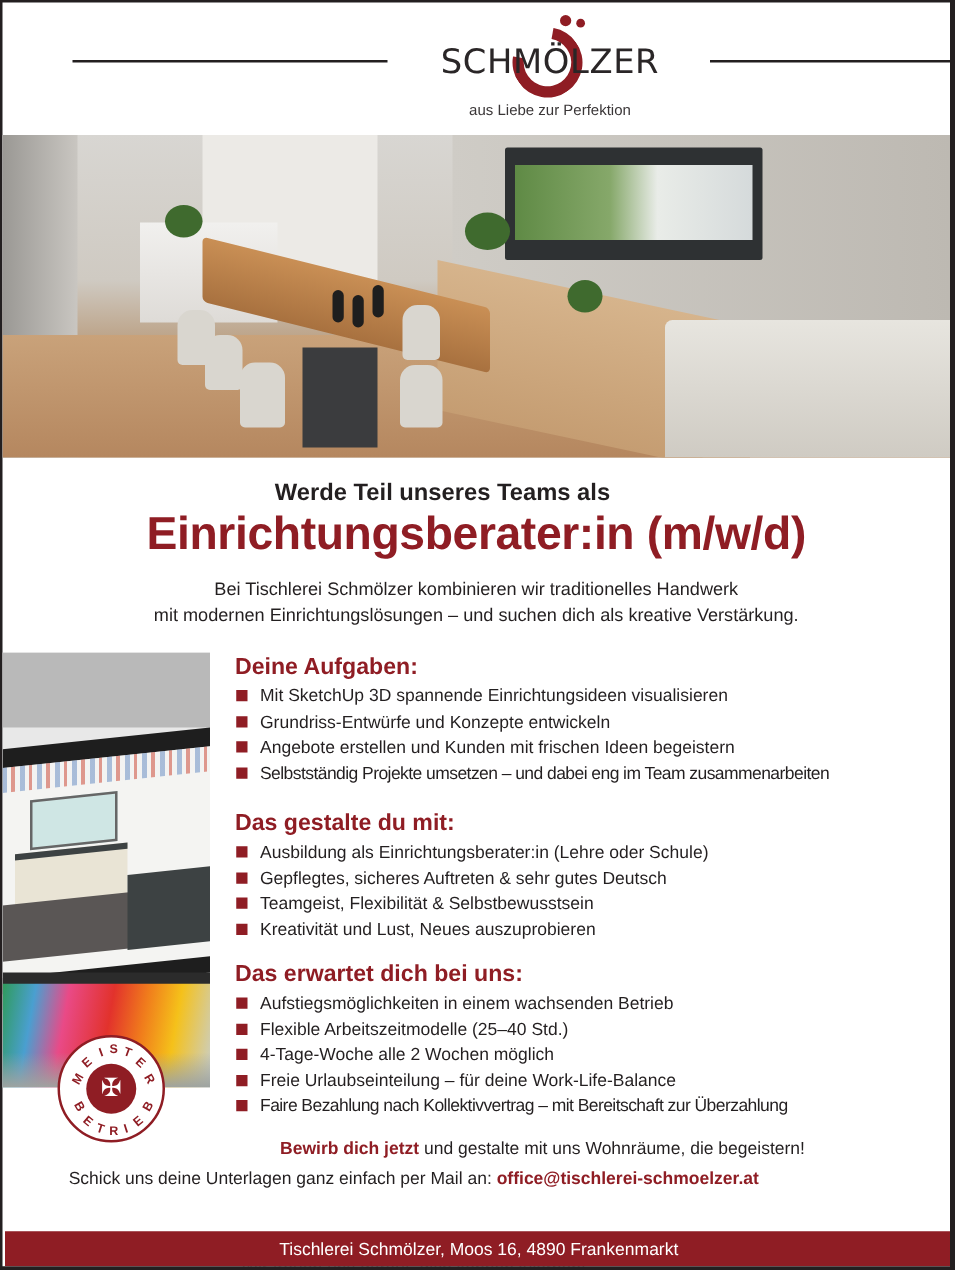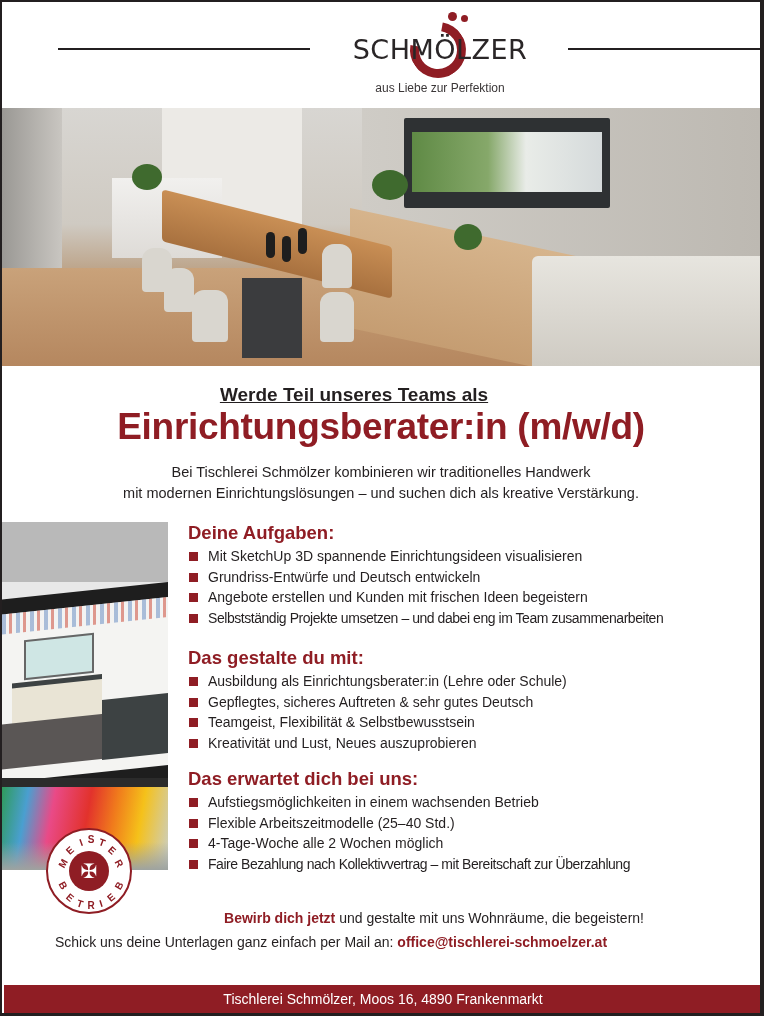--- a/index.html
+++ b/index.html
@@ -54,21 +54,21 @@
     background: linear-gradient(180deg, #f1f0ee, #dedbd7); }
   .hero .leftwall { position: absolute; left: 0; top: 0; width: 60px; height: 258px;
     background: linear-gradient(90deg, #9a9894, #c9c6c1); }
   .hero .cab { position: absolute; left: 160px; top: 0; width: 140px; height: 120px; background: #eceae6; }
   .chair { position: absolute; width: 30px; height: 44px; border-radius: 12px 12px 4px 4px; background: #d9d6cf; }
   .vase { position: absolute; width: 9px; height: 26px; border-radius: 5px; background: #1e1e1e; }
   .plant { position: absolute; width: 36px; height: 30px; border-radius: 50%; background: #3f6a2e; }
 
   
   .kicker { position: absolute; left: 0; top: 382px; width: 704px; text-align: center;
-    font-size: 19px; font-weight: bold; color: #231f20; text-decoration: underline; }
+    font-size: 19px; font-weight: bold; color: #231f20; }
   .headline { position: absolute; left: 0; top: 404px; width: 758px; text-align: center;
     font-size: 37px; font-weight: bold; color: #8f1d24; letter-spacing: -0.3px; }
   .intro { position: absolute; left: 0; top: 460px; width: 758px; text-align: center;
     font-size: 14.5px; line-height: 21px; color: #231f20; }
 
   
   .side-img { position: absolute; left: 0; top: 520px; width: 166px; height: 348px; overflow: hidden;
     background: #e8e8e8; }
   .side-img .topgray { position: absolute; left: 0; top: 0; width: 166px; height: 60px; background: #b9b9b9; }
   .side-img .bezel { position: absolute; left: 0; top: 60px; width: 166px; height: 196px; background: #1e1e1e;
@@ -191,21 +191,21 @@
     <span class="t" style="left:38px; top:70px;">R</span>
     <span class="t" style="left:48px; top:68px; transform:rotate(-18deg);">I</span>
     <span class="t" style="left:58px; top:62px; transform:rotate(-40deg);">E</span>
     <span class="t" style="left:66px; top:50px; transform:rotate(-60deg);">B</span>
   </div>
 
   <div class="section" style="top:520px;">
     <h2>Deine Aufgaben:</h2>
     <ul>
       <li><span class="sq"></span><span>Mit SketchUp 3D spannende Einrichtungsideen visualisieren</span></li>
-      <li><span class="sq"></span><span>Grundriss-Entwürfe und Deutsch entwickeln</span></li>
+      <li><span class="sq"></span><span>Grundriss-Entwürfe und Konzepte entwickeln</span></li>
       <li><span class="sq"></span><span>Angebote erstellen und Kunden mit frischen Ideen begeistern</span></li>
       <li class="tight"><span class="sq"></span><span>Selbstständig Projekte umsetzen – und dabei eng im Team zusammenarbeiten</span></li>
     </ul>
   </div>
 
   <div class="section" style="top:645px;">
     <h2>Das gestalte du mit:</h2>
     <ul>
       <li><span class="sq"></span><span>Ausbildung als Einrichtungsberater:in (Lehre oder Schule)</span></li>
       <li><span class="sq"></span><span>Gepflegtes, sicheres Auftreten &amp; sehr gutes Deutsch</span></li>
@@ -213,21 +213,21 @@
       <li><span class="sq"></span><span>Kreativität und Lust, Neues auszuprobieren</span></li>
     </ul>
   </div>
 
   <div class="section" style="top:766px;">
     <h2>Das erwartet dich bei uns:</h2>
     <ul>
       <li><span class="sq"></span><span>Aufstiegsmöglichkeiten in einem wachsenden Betrieb</span></li>
       <li><span class="sq"></span><span>Flexible Arbeitszeitmodelle (25–40 Std.)</span></li>
       <li><span class="sq"></span><span>4-Tage-Woche alle 2 Wochen möglich</span></li>
-      <li><span class="sq"></span></li>
+      <li><span class="sq"></span><span>Freie Urlaubseinteilung – für deine Work-Life-Balance</span></li>
       <li class="tight"><span class="sq"></span><span>Faire Bezahlung nach Kollektivvertrag – mit Bereitschaft zur Überzahlung</span></li>
     </ul>
   </div>
 
   <div class="cta" style="top:908px; padding-left:106px; width:758px;">
     <span class="accent">Bewirb dich jetzt</span><span> und gestalte mit uns Wohnräume, die begeistern!</span>
   </div>
   <div class="cta" style="top:932px;">
     <span>Schick uns deine Unterlagen ganz einfach per Mail an: </span><span class="accent">office@tischlerei-schmoelzer.at</span>
   </div>

